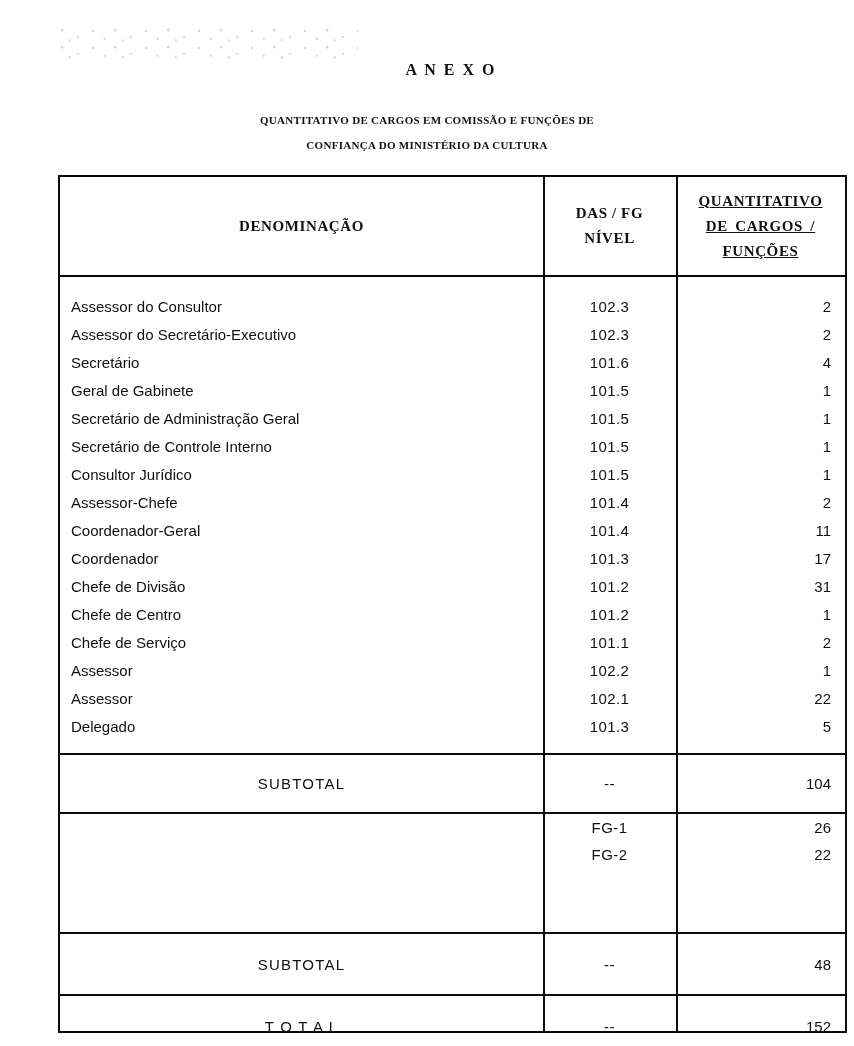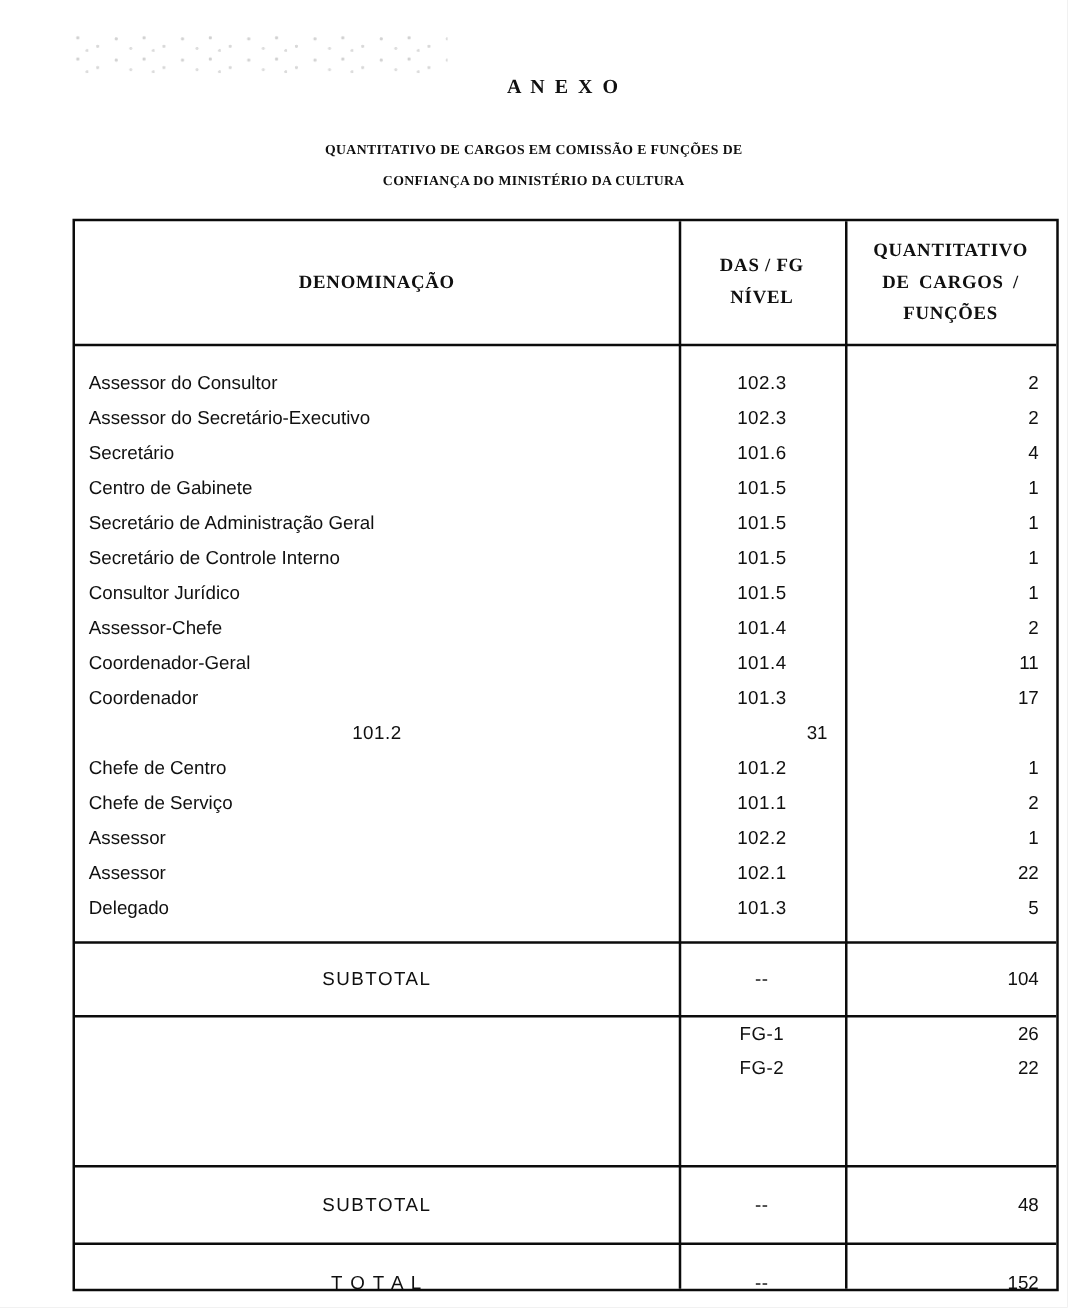--- a/index.html
+++ b/index.html
@@ -36,21 +36,21 @@
     border:2px solid #0b0b0b; box-sizing:border-box; background:#fff;
   }
   .vline { position:absolute; top:0; bottom:0; width:2px; background:#0b0b0b; z-index:2; }
   .vline1 { left:483px; }
   .vline2 { left:616px; }
   .sec { box-sizing:border-box; border-bottom:2px solid #0b0b0b; position:relative; }
   .grid { display:grid; grid-template-columns:483px 133px 169px; }
   
   .sec-header { height:100px; align-items:center; }
   .hcell { text-align:center; font-family:"Liberation Serif", serif; font-weight:bold; font-size:15px; letter-spacing:.6px; line-height:25px; }
-  .h3 { word-spacing:3px; }
+  .h3 { word-spacing:3px;text-decoration:underline; }
   
   .sec-body { height:478px; padding-top:16px; }
   .brow { height:28px; line-height:28px; font-size:15px; }
   .cell-den   { padding-left:11px; text-align:left; }
   .cell-niv   { text-align:center; letter-spacing:.4px; }
   .cell-qty   { text-align:right; padding-right:14px; }
   
   .sec-subtotal1 { height:59px; align-items:center; font-size:15px; }
   .sec-subtotal2 { height:62px; align-items:center; font-size:15px; }
   .sec-total     { height:60px; border-bottom:none; align-items:center; font-size:15px;border-radius:27px; }
@@ -101,21 +101,21 @@
         <div class="cell-den">Assessor do Secretário-Executivo</div>
         <div class="cell-niv">102.3</div>
         <div class="cell-qty">2</div>
       </div>
       <div class="brow grid">
         <div class="cell-den">Secretário</div>
         <div class="cell-niv">101.6</div>
         <div class="cell-qty">4</div>
       </div>
       <div class="brow grid">
-        <div class="cell-den">Centro de Gabinete</div>
+        <div class="cell-den">Geral de Gabinete</div>
         <div class="cell-niv">101.5</div>
         <div class="cell-qty">1</div>
       </div>
       <div class="brow grid">
         <div class="cell-den">Secretário de Administração Geral</div>
         <div class="cell-niv">101.5</div>
         <div class="cell-qty">1</div>
       </div>
       <div class="brow grid">
         <div class="cell-den">Secretário de Controle Interno</div>
@@ -136,20 +136,21 @@
         <div class="cell-den">Coordenador-Geral</div>
         <div class="cell-niv">101.4</div>
         <div class="cell-qty">11</div>
       </div>
       <div class="brow grid">
         <div class="cell-den">Coordenador</div>
         <div class="cell-niv">101.3</div>
         <div class="cell-qty">17</div>
       </div>
       <div class="brow grid">
+        <div class="cell-den">Chefe de Divisão</div>
         <div class="cell-niv">101.2</div>
         <div class="cell-qty">31</div>
       </div>
       <div class="brow grid">
         <div class="cell-den">Chefe de Centro</div>
         <div class="cell-niv">101.2</div>
         <div class="cell-qty">1</div>
       </div>
       <div class="brow grid">
         <div class="cell-den">Chefe de Serviço</div>

